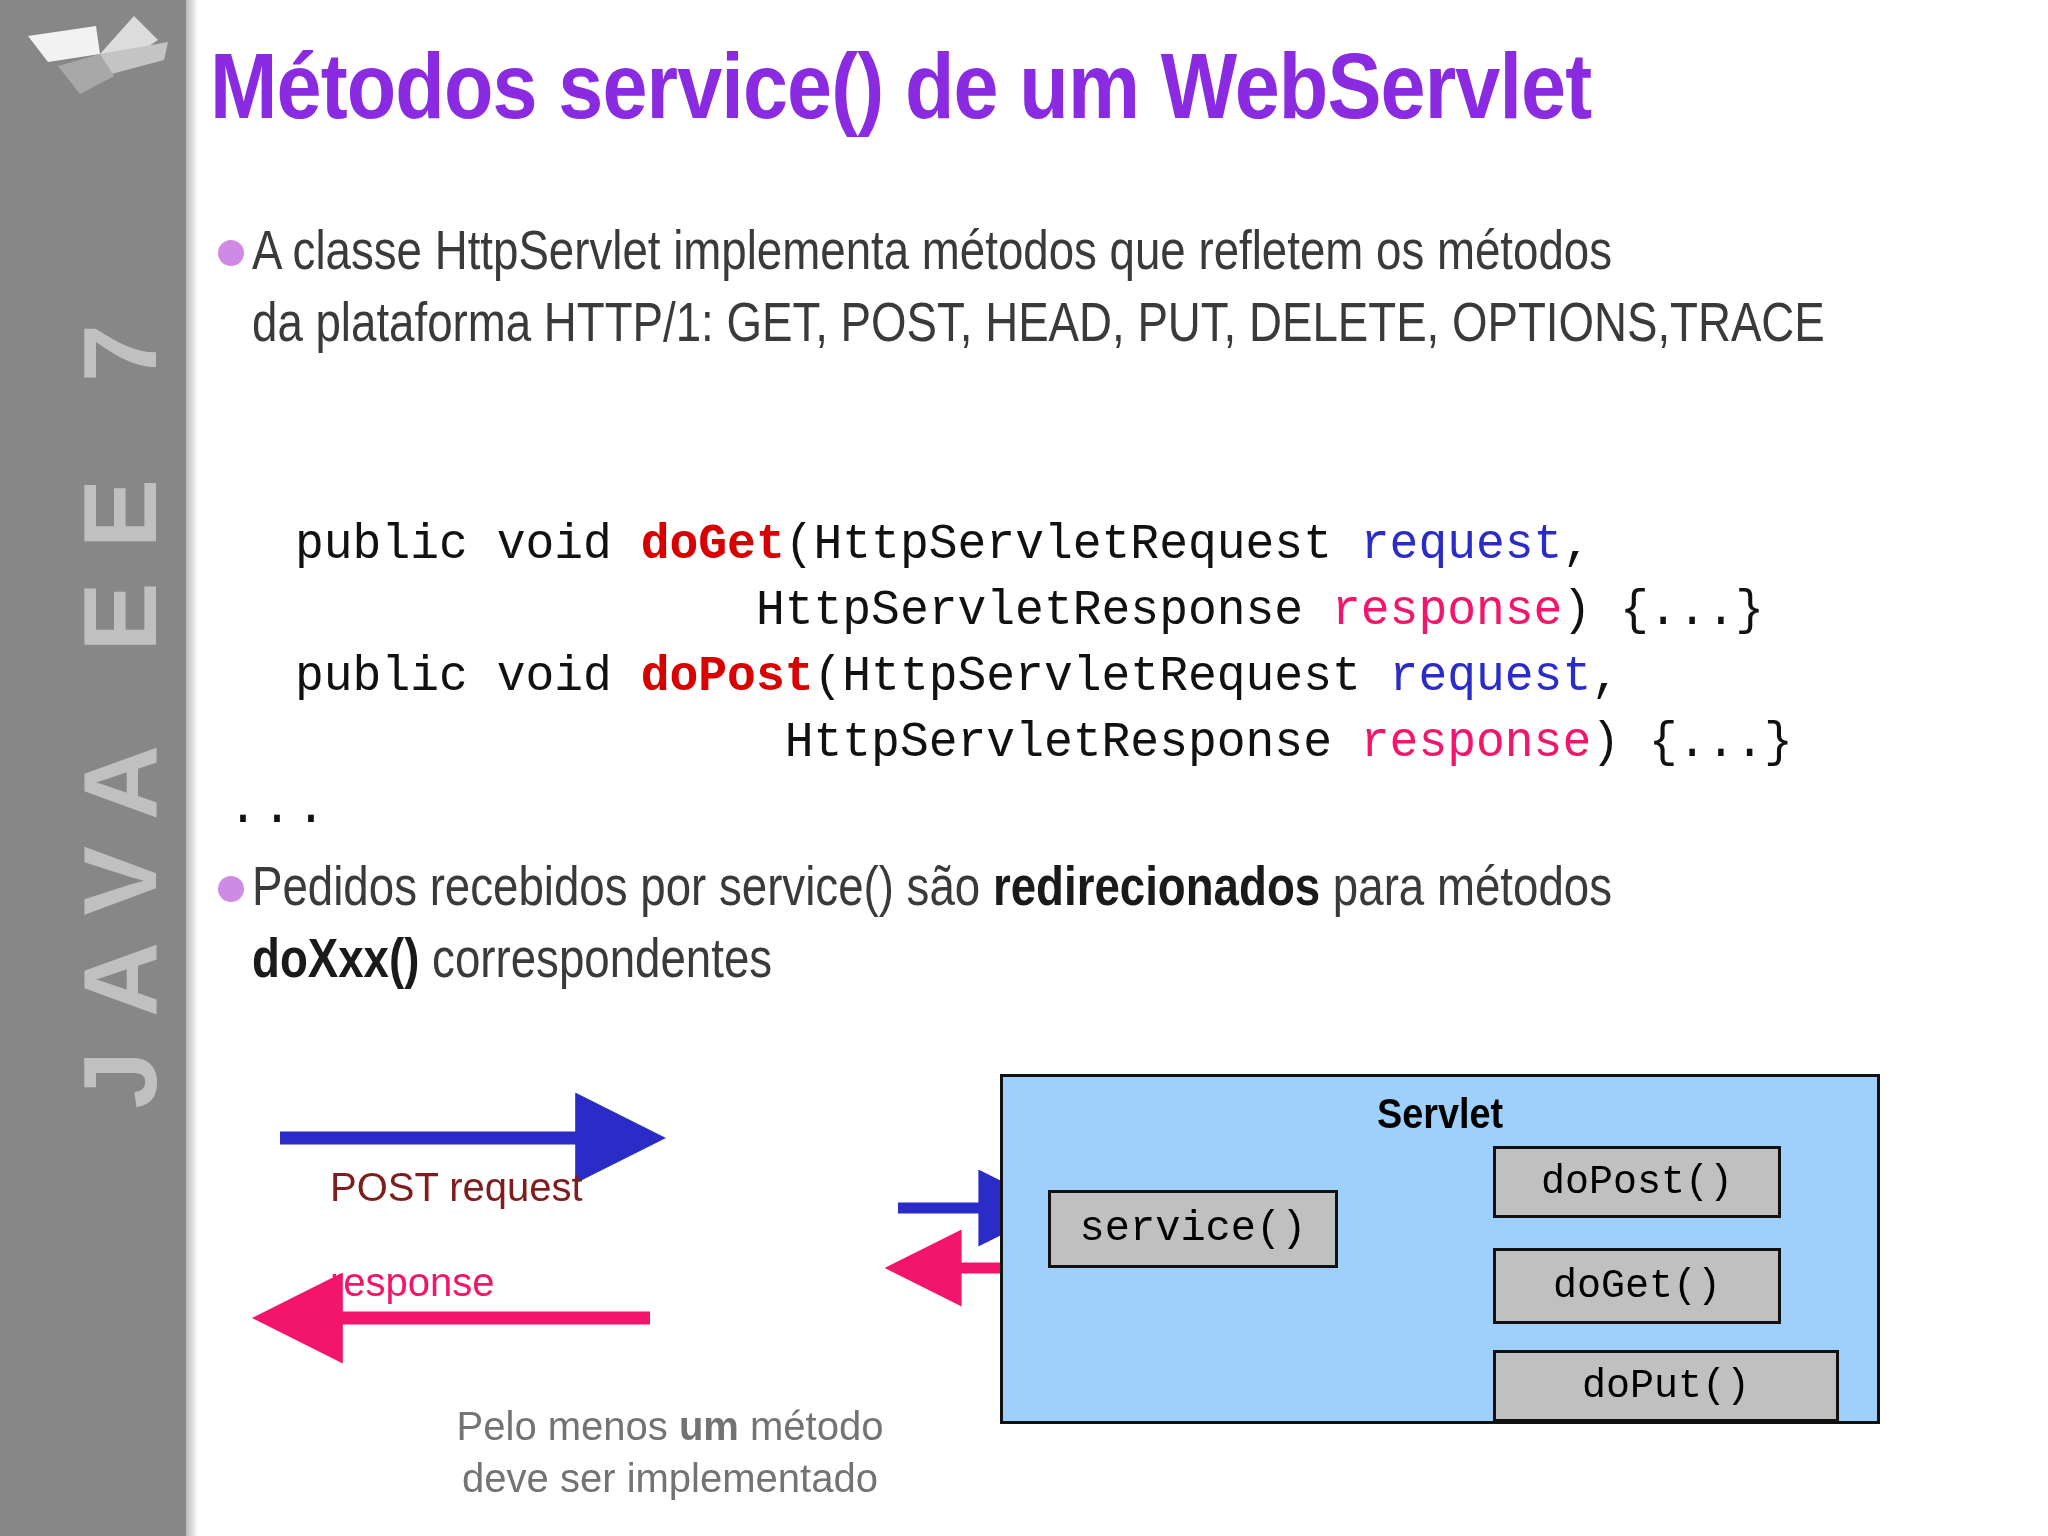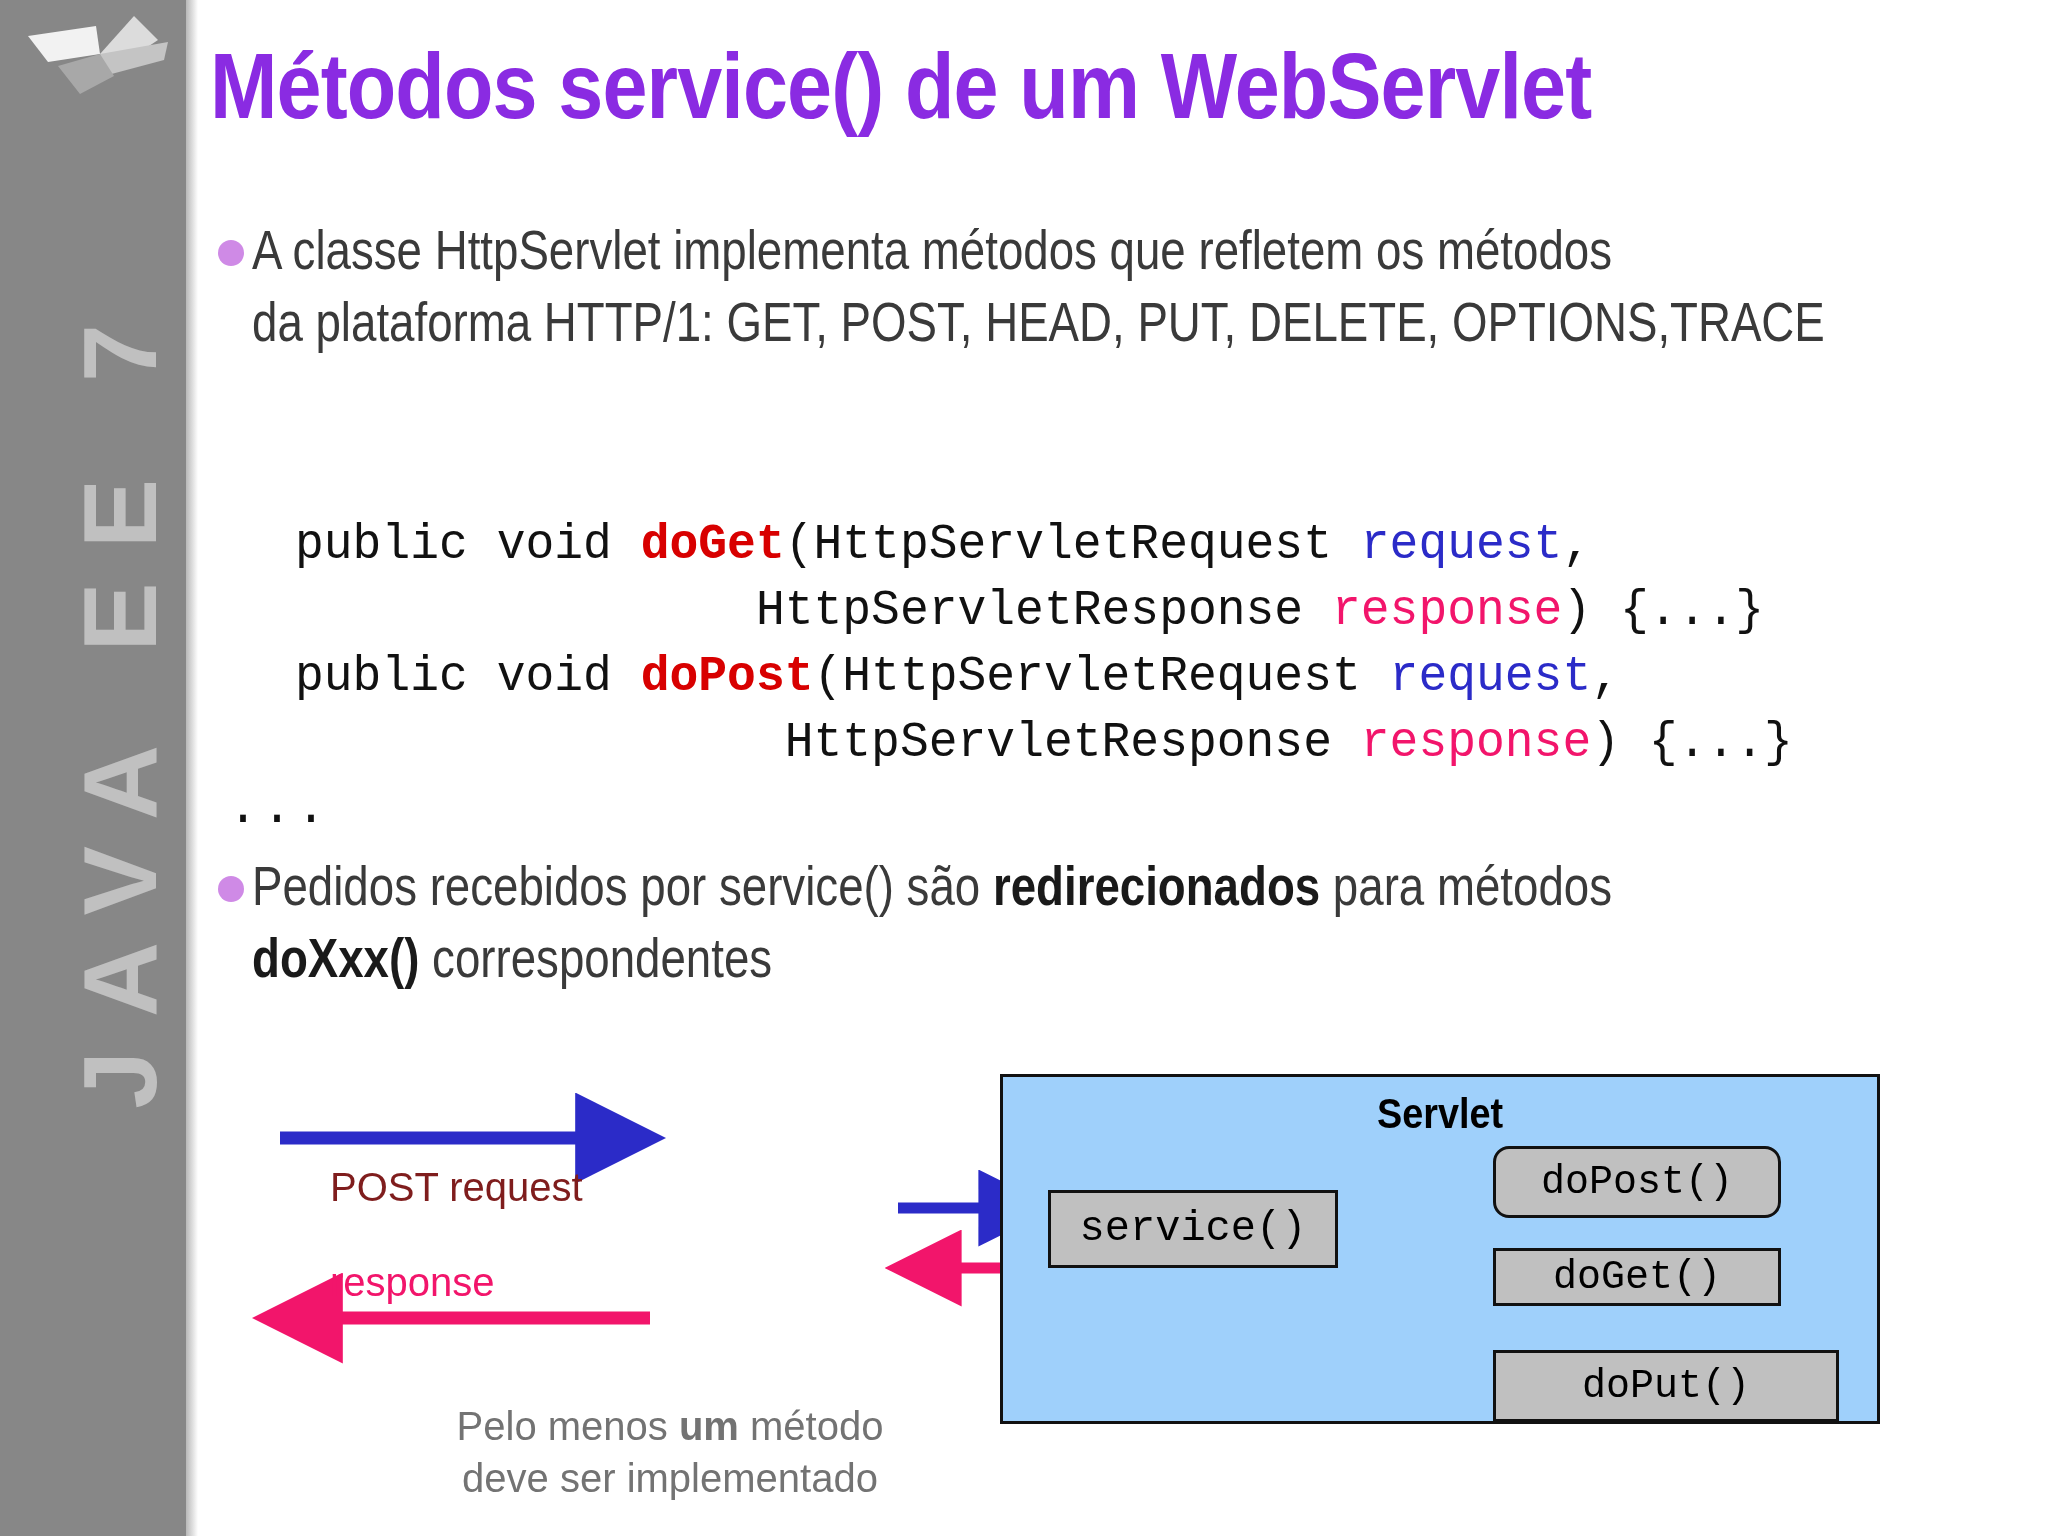--- a/index.html
+++ b/index.html
@@ -106,22 +106,22 @@
   }
   #servlet-label{
     position:absolute;left:1000px;top:40px;width:880px;text-align:center;
     font-size:42px;font-weight:700;color:#000;
     font-family:"Liberation Sans",sans-serif;
     transform:scaleX(0.9);transform-origin:center top;
   }
   #service-box{left:1048px;top:140px;width:290px;height:78px;
     font-size:42px;font-family:"Liberation Mono","DejaVu Sans Mono",monospace;}
   #dopost-box{left:1493px;top:96px;width:288px;height:72px;
-    font-size:40px;font-family:"Liberation Mono","DejaVu Sans Mono",monospace;border-radius:16px;}
-  #doget-box{left:1493px;top:198px;width:288px;height:58px;
+    font-size:40px;font-family:"Liberation Mono","DejaVu Sans Mono",monospace;}
+  #doget-box{left:1493px;top:198px;width:288px;height:76px;
     font-size:40px;font-family:"Liberation Mono","DejaVu Sans Mono",monospace;}
   #doput-box{left:1493px;top:300px;width:346px;height:72px;
     font-size:40px;font-family:"Liberation Mono","DejaVu Sans Mono",monospace;}
   .diagram-label{position:absolute;font-size:40px;font-family:"Liberation Sans",sans-serif;}
   #post-request-label{left:330px;top:115px;color:#7f1d1d;}
   #response-label{left:330px;top:210px;color:#f2156b;}
   #caption{
     position:absolute;left:380px;top:350px;width:580px;text-align:center;
     font-size:40px;line-height:52px;color:#737373;
     font-family:"Liberation Sans",sans-serif;

